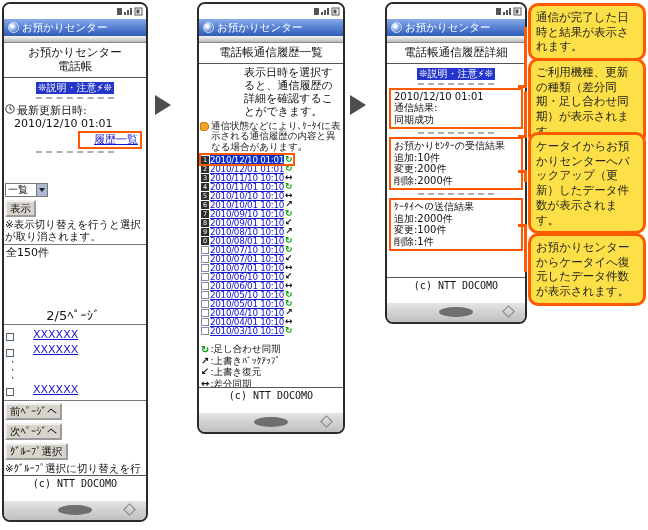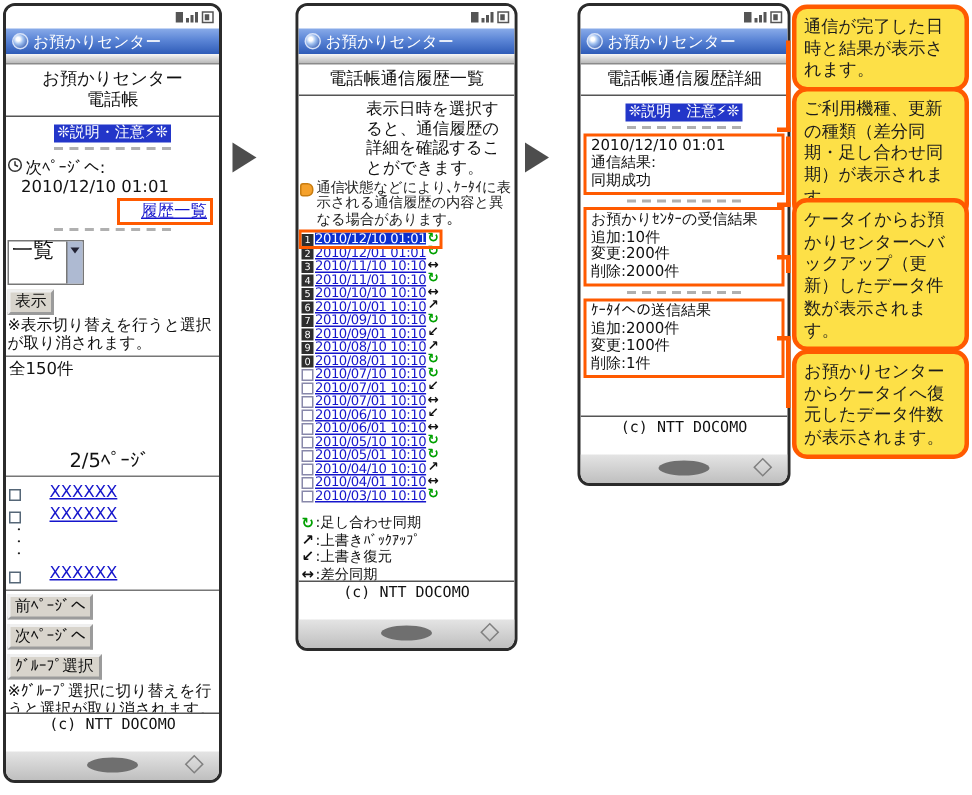--- a/index.html
+++ b/index.html
@@ -33,21 +33,21 @@
   .btn3d { display:inline-block; background:#d8d4cc; border:2px outset #efefef; font-size:10.5px;
            padding:0 3px; line-height:13px; color:#111; }
 
   .note { font-size:10.5px; line-height:1.15; padding:1px 1px 2px 1px; }
 
   
   .upd-row { display:flex; gap:2px; padding:2px 1px 0 1px; font-size:11px; }
   .hist-link-row { text-align:right; padding:2px 4px 2px 0; }
   .hist-link-row .lnk { border:2px solid #ff5a00; padding:0 2px 1px 14px; }
   .select-row { padding:3px 1px 1px 1px; }
-  .fake-select { display:inline-flex; align-items:stretch; border:1px solid #777; background:#fff; height:30px; font-size:14px; }
+  .fake-select { display:inline-flex; align-items:stretch; border:1px solid #777; background:#fff; height:14px; font-size:10px;margin-top:24px; }
   .fake-select .val { padding:0 8px 0 2px; line-height:12px; }
   .fake-select .arr { width:11px; background:#aebad2; border-left:1px solid #777; position:relative; }
   .fake-select .arr::after { content:""; position:absolute; left:2px; top:4px; border-left:3px solid transparent;
                              border-right:3px solid transparent; border-top:4px solid #223; }
   .count-row { padding:1px 2px 0 2px; }
   .page-row { text-align:center; padding:0 4px 1px 0; font-size:13px;margin-top:48px; }
   .listbox { border-top:1px solid #777; border-bottom:1px solid #777; padding:2px 2px 3px 2px; }
   .entry { display:flex; align-items:flex-end; gap:19px; padding:1px 0; }
   .cbx { width:8px; height:8px; border:1px solid #567; background:#fff; flex:0 0 8px; }
   .vdots { font-size:9px; line-height:8px; padding-left:2px; color:#222; }
@@ -125,21 +125,21 @@
       </div>
       <div class="pill-wrap">
         <span class="pill">❊説明・注意⚡❊</span>
       </div>
       <div class="dash"></div>
       <div class="upd-row">
         <svg width="10" height="10" viewBox="0 0 10 10">
           <circle cx="5" cy="5" r="4.2" fill="none" stroke="#333"></circle>
             <path d="M5 2.5 L5 5 L7 6" stroke="#333" fill="none"></path>
         </svg>
-        <span>次ﾍﾟｰｼﾞへ:</span>
+        <span>最新更新日時:</span>
       </div>
       <div style="padding:0 1px 1px 10px;">2010/12/10 01:01</div>
       <div class="hist-link-row">
         <span class="lnk">履歴一覧</span>
       </div>
       <div class="dash"></div>
       <div class="select-row">
         <span class="fake-select">
           <span class="val">一覧</span>
           <span class="arr"></span>

